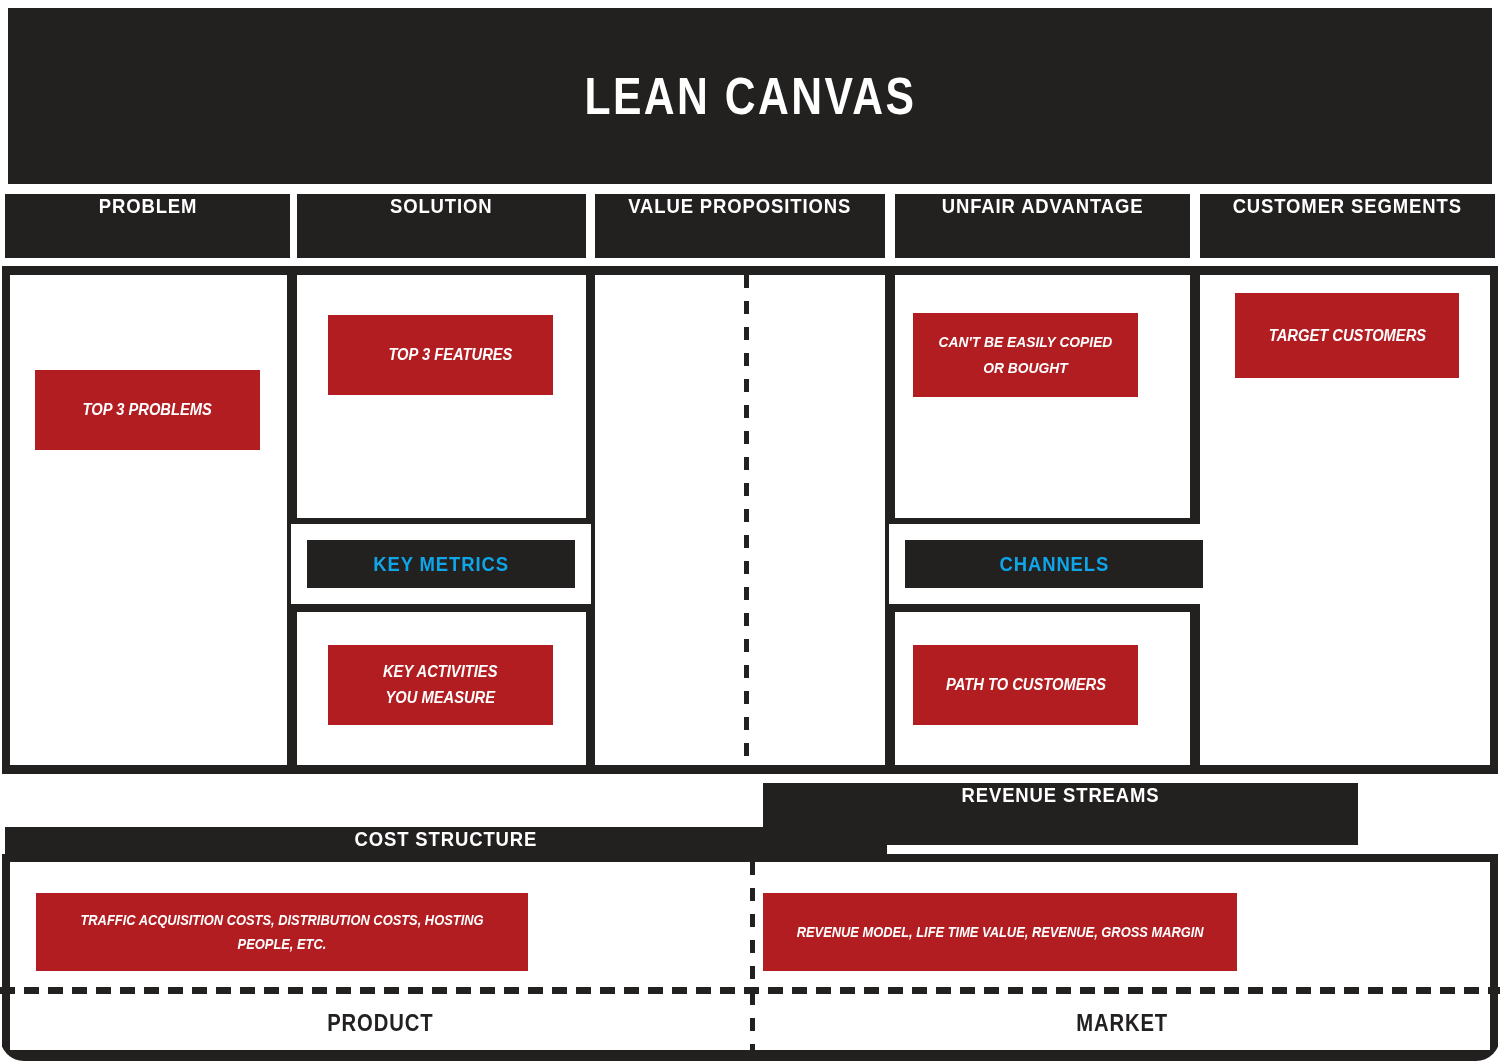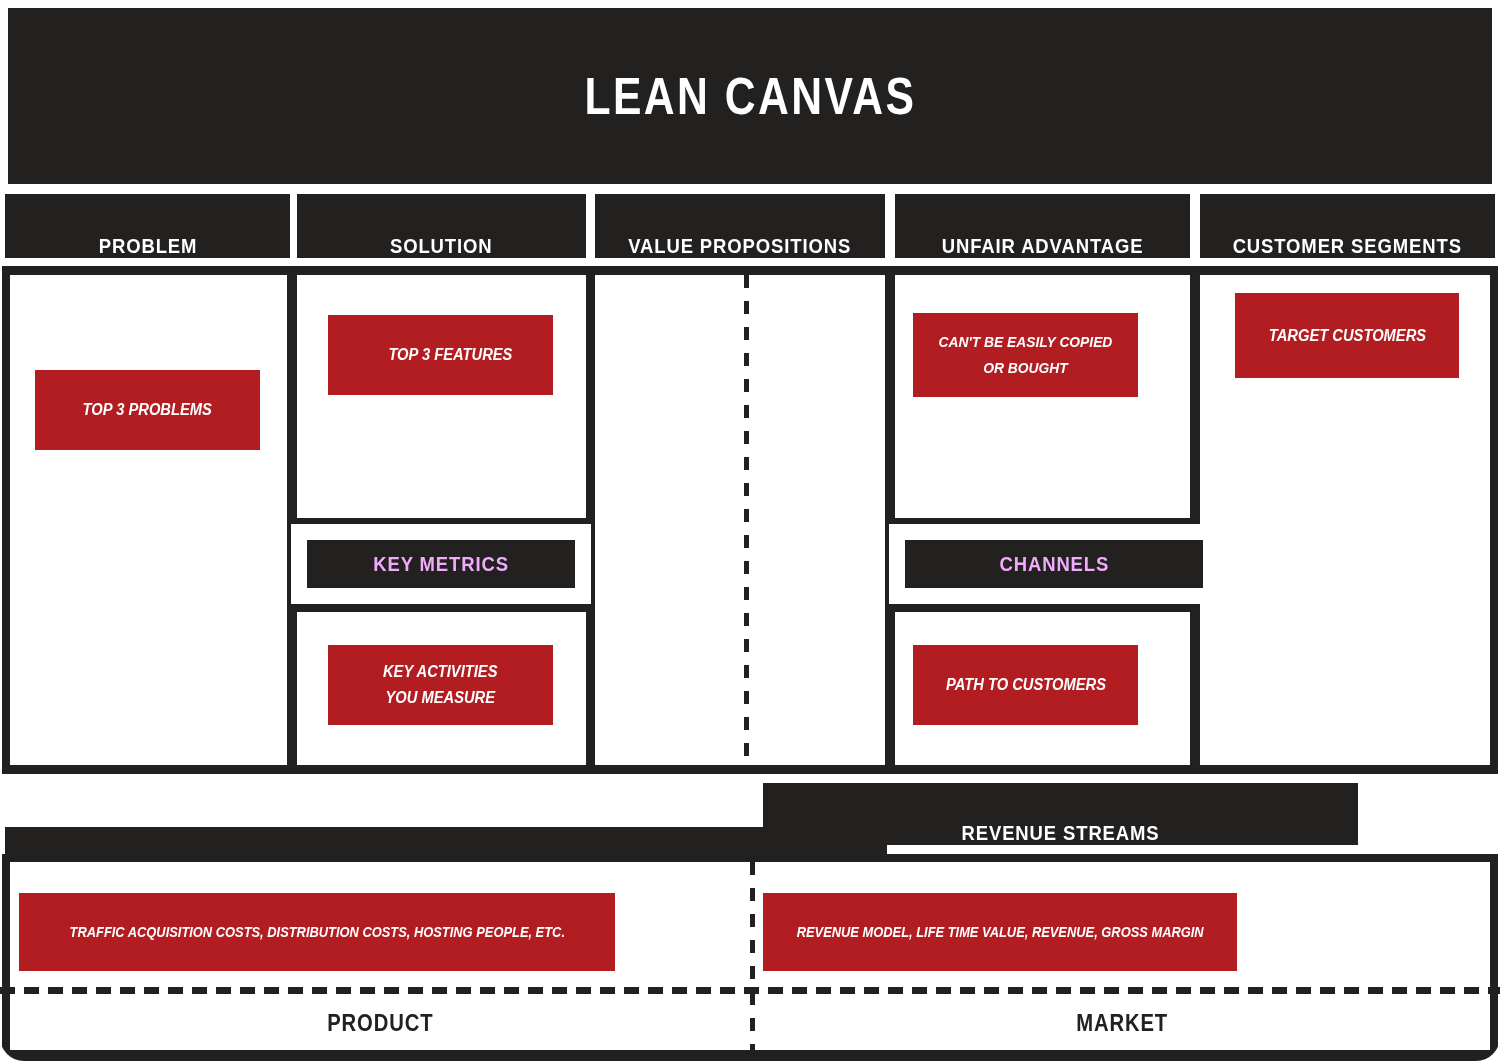--- a/index.html
+++ b/index.html
@@ -6,30 +6,30 @@
   html,body { margin:0; padding:0; background:#fff; }
   body { font-family:"Liberation Sans", sans-serif; }
   .canvas { position:relative; width:1500px; height:1061px; background:#fff; overflow:hidden;border-radius:24px; }
 
   .banner { position:absolute; left:8px; top:8px; width:1484px; height:176px;
             background:#232020; display:flex; align-items:center; justify-content:center; }
   .banner .title { color:#fff; font-weight:700; font-size:52px; letter-spacing:3px;
                    transform:scaleX(.82); white-space:nowrap; }
 
   .col-header, .bottom-header { position:absolute; background:#232020; color:#fff;
-            display:flex; align-items:flex-end; justify-content:center; }
+            display:flex; align-items:flex-start; justify-content:center; }
   .col-header { top:194px; height:64px; }
   .bottom-header { top:783px; height:62px; }
   .hdr-txt { font-weight:700; font-size:21px; letter-spacing:1px; transform:scaleX(.88); white-space:nowrap; }
 
   .main-body { position:absolute; left:2px; top:266px; width:1496px; height:508px; background:#232020; }
   .panel { position:absolute; background:#fff; z-index:1; }
 
   .subhead-outer { position:absolute; background:#fff; z-index:2; display:flex; }
-  .subhead-inner { flex:1; margin:16px; background:#232020; color:#f0abfc;
+  .subhead-inner { flex:1; margin:16px; background:#232020; color:#0ea5e9;
                    display:flex; align-items:center; justify-content:center; }
 
   .note { position:absolute; background:#B21D22; color:#fff; z-index:3;
           display:flex; align-items:center; justify-content:center; }
   .note .cx { font-weight:700; font-style:italic; font-size:16px; line-height:26px;
               text-align:center; white-space:pre-line; transform:scaleX(.92); }
   .note.f15 .cx { font-size:15px; }
   .note.f14 .cx { font-size:14px; line-height:24px; }
   .note.vp .cx { font-size:14px; line-height:28px; }
 
@@ -117,21 +117,21 @@
   <div class="bottom-header" style="left:5px;width:882px;margin-top:44px;">
     <span class="hdr-txt">COST STRUCTURE</span>
   </div>
   <div class="bottom-header" style="left:763px;width:595px;">
     <span class="hdr-txt">REVENUE STREAMS</span>
   </div>
 
   <div class="bottom-frame"></div>
   <div class="bottom-white"></div>
 
-  <div class="note f14" style="left:19px;top:893px;width:596px;height:78px;align-items:center;">
+  <div class="note f14" style="left:36px;top:893px;width:492px;height:78px;align-items:center;">
     <span class="cx">TRAFFIC ACQUISITION COSTS, DISTRIBUTION COSTS, HOSTING PEOPLE, ETC.</span>
   </div>
   <div class="note f14" style="left:763px;top:893px;width:474px;height:78px;">
     <span class="cx">REVENUE MODEL, LIFE TIME VALUE, REVENUE, GROSS MARGIN</span>
   </div>
 
   <div class="vdash" style="left:750px;top:862px;height:188px;"></div>
   <div class="hdash" style="left:0;top:987px;width:1500px;"></div>
 
   <div class="bottom-label" style="left:755px;top:1000px;width:735px;height:46px;">

